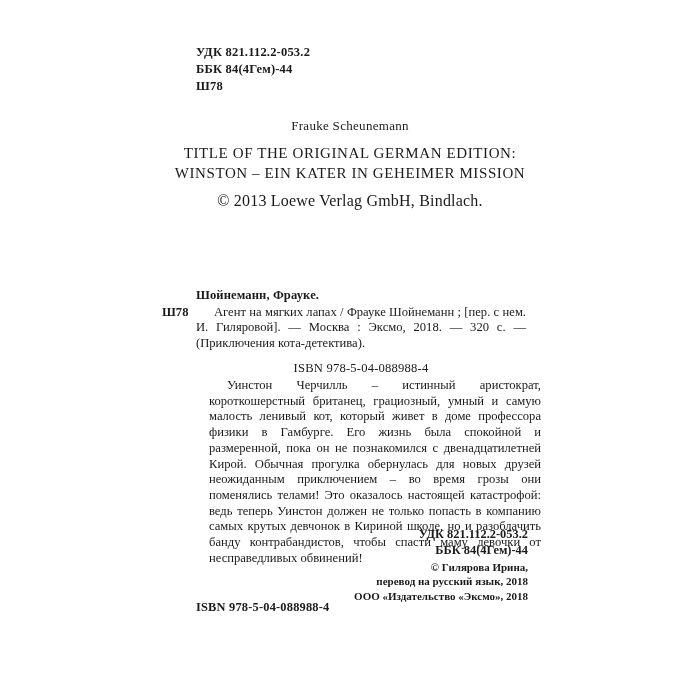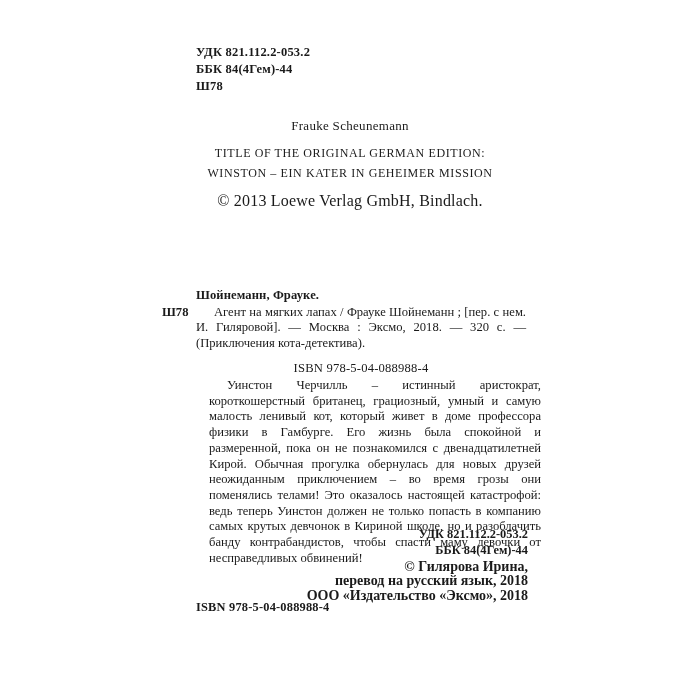--- a/index.html
+++ b/index.html
@@ -40,21 +40,21 @@
     top: 118px;
     width: 700px;
     text-align: center;
   }
   .orig .author {
     font-size: 13px;
     letter-spacing: 0.3px;
     margin-bottom: 9px;
   }
   .orig .line {
-    font-size: 12px;
+    font-size: 15px;
     letter-spacing: 0.6px;
     line-height: 20px;
     white-space: nowrap;
   }
   .orig .copyright {
     font-size: 16px;
     letter-spacing: 0.2px;
     margin-top: 9px;
   }
 
@@ -120,21 +120,21 @@
     line-height: 15.5px;
     font-weight: bold;
   }
 
   
   .bottom {
     position: absolute;
     left: 196px;
     top: 560px;
     width: 332px;
-    font-size: 14px;
+    font-size: 11px;
     line-height: 14.4px;
     font-weight: bold;
     text-align: right;
   }
   .bottom .row { white-space: nowrap; }
 
   .isbn-bottom {
     position: absolute;
     left: 196px;
     top: 600px;

